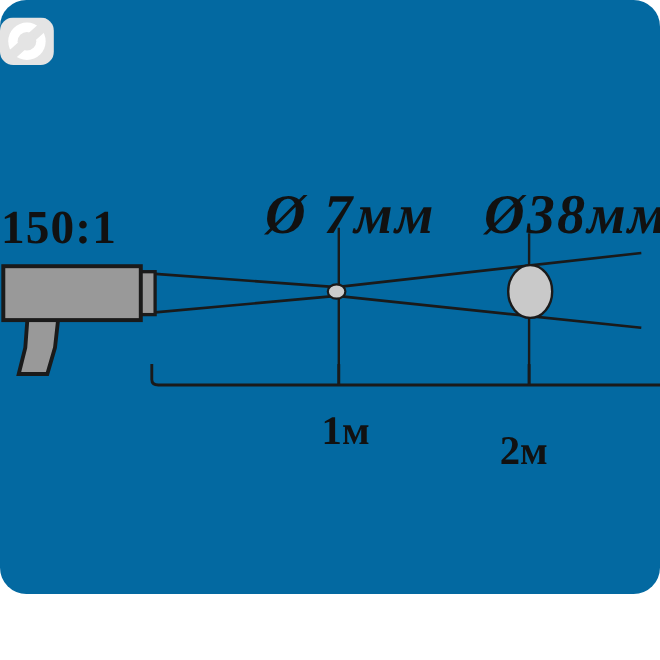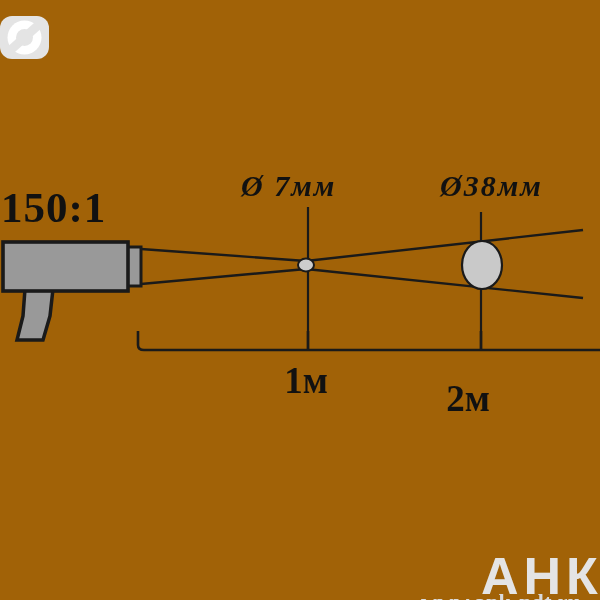--- a/index.html
+++ b/index.html
@@ -1,39 +1,40 @@
 <!DOCTYPE html>
 <html><head>
 <meta charset="utf-8">
 <style>
   html,body{margin:0;padding:0;}
   .canvas{
     position:relative;
-    width:600px;height:600px;
-    background:#a16207;
+    width:600px;height:540px;
+    background:#0369a1;
     overflow:hidden;
     font-family:"Liberation Serif", serif;
+    border-radius:24px;
   }
   .canvas svg{position:absolute;left:0;top:0;}
   .txt{position:absolute;color:#111;white-space:nowrap;line-height:1;}
   .ratio-label{
     left:1px;top:186px;
     font-size:43px;font-weight:bold;
     letter-spacing:1px;
   }
   .spot-label{
     top:171px;
-    font-size:30px;font-weight:bold;font-style:italic;
+    font-size:51px;font-weight:bold;font-style:italic;
   }
   .spot-label-1{left:241px;letter-spacing:2px;}
   .spot-label-2{left:440px;letter-spacing:2px;}
   .dist-label{
-    top:362px;
+    top:374px;
     font-size:37px;font-weight:bold;
-    width:60px;text-align:center;
+    width:60px;text-align:right;
   }
   .dist-label-1{left:276px;}
   .dist-label-2{left:438px;margin-top:18px;}
   .watermark{position:absolute;left:0;top:16px;width:600px;height:600px;pointer-events:none;}
   .wm-icon{position:absolute;left:429px;top:536px;}
   .wm-brand{
     position:absolute;left:481px;top:534px;
     font-family:"Liberation Sans", sans-serif;
     font-size:52px;font-weight:bold;
     letter-spacing:5px;

